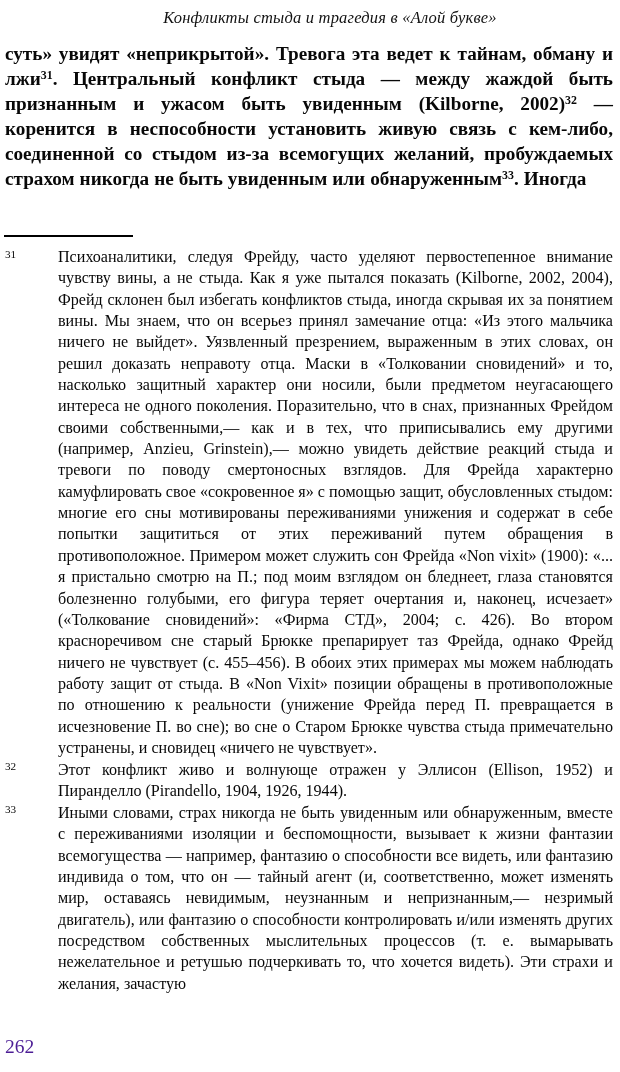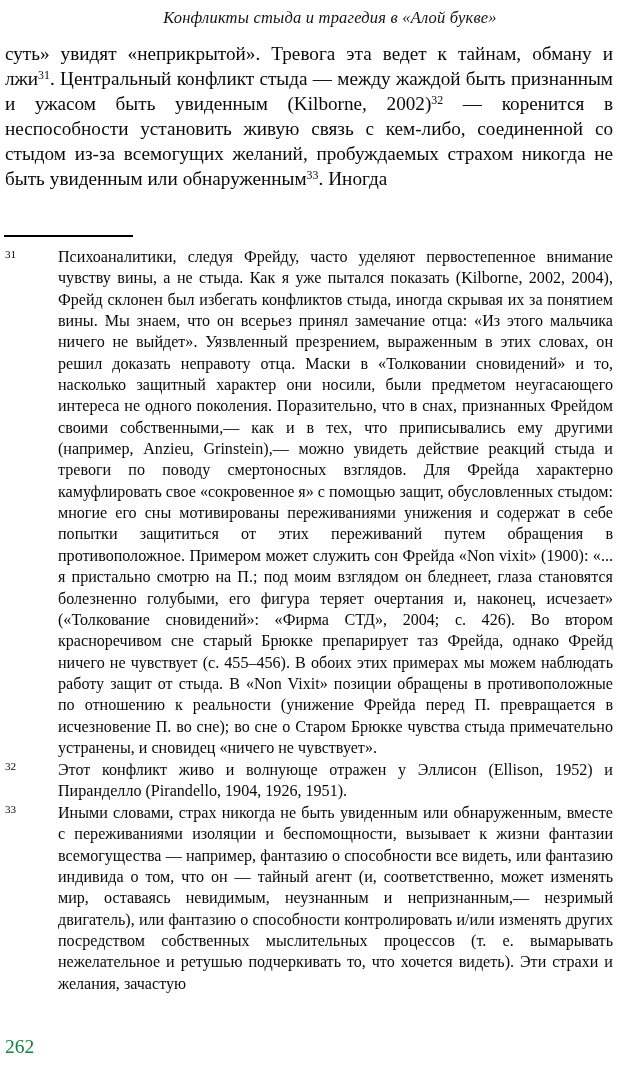--- a/index.html
+++ b/index.html
@@ -40,20 +40,21 @@
     position: absolute;
     top: 41px;
     left: 5px;
     width: 608px;
     font-size: 19.2px;
     line-height: 25.1px;
     text-align: justify;
     text-align-last: left;
     color: #080808;
     word-spacing: 0.2px;
+    font-weight: bold;
   }
   .body-block p {
     margin: 0;
   }
 
   
   .fn-rule {
     position: absolute;
     top: 235px;
     left: 4px;
@@ -97,21 +98,21 @@
     line-height: 0;
     vertical-align: 0.52em;
   }
 
   
   .folio {
     position: absolute;
     left: 5px;
     bottom: 14px;
     font-size: 19.5px;
-    color: #15803d;
+    color: #4c1d95;
   }
 </style>
 </head>
 <body>
 
 <div class="page">
 
   <div class="running-head">Конфликты стыда и трагедия в «Алой букве»</div>
 
   <div class="body-block">
@@ -122,21 +123,21 @@
 
   <div class="footnotes">
 
     <div class="footnote">
       <span class="marker">31</span>
       <span class="fn-text">Психоаналитики, следуя Фрейду, часто уделяют первостепенное внимание чувству вины, а не стыда. Как я уже пытался показать (Kilborne, 2002, 2004), Фрейд склонен был избегать конфликтов стыда, иногда скрывая их за понятием вины. Мы знаем, что он всерьез принял замечание отца: «Из этого мальчика ничего не выйдет». Уязвленный презрением, выраженным в этих словах, он решил доказать неправоту отца. Маски в «Толковании сновидений» и то, насколько защитный характер они носили, были предметом неугасающего интереса не одного поколения. Поразительно, что в снах, признанных Фрейдом своими собственными,— как и в тех, что приписывались ему другими (например, Anzieu, Grinstein),— можно увидеть действие реакций стыда и тревоги по поводу смертоносных взглядов. Для Фрейда характерно камуфлировать свое «сокровенное я» с помощью защит, обусловленных стыдом: многие его сны мотивированы переживаниями унижения и содержат в себе попытки защититься от этих переживаний путем обращения в противоположное. Примером может служить сон Фрейда «Non vixit» (1900): «... я пристально смотрю на П.; под моим взглядом он бледнеет, глаза становятся болезненно голубыми, его фигура теряет очертания и, наконец, исчезает» («Толкование сновидений»: «Фирма СТД», 2004; с. 426). Во втором красноречивом сне старый Брюкке препарирует таз Фрейда, однако Фрейд ничего не чувствует (с. 455–456). В обоих этих примерах мы можем наблюдать работу защит от стыда. В «Non Vixit» позиции обращены в противоположные по отношению к реальности (унижение Фрейда перед П. превращается в исчезновение П. во сне); во сне о Старом Брюкке чувства стыда примечательно устранены, и сновидец «ничего не чувствует».</span>
     </div>
 
     <div class="footnote">
       <span class="marker">32</span>
-      <span class="fn-text">Этот конфликт живо и волнующе отражен у Эллисон (Ellison, 1952) и Пиранделло (Pirandello, 1904, 1926, 1951).</span>
+      <span class="fn-text">Этот конфликт живо и волнующе отражен у Эллисон (Ellison, 1952) и Пиранделло (Pirandello, 1904, 1926, 1944).</span>
     </div>
 
     <div class="footnote">
       <span class="marker">33</span>
       <span class="fn-text">Иными словами, страх никогда не быть увиденным или обнаруженным, вместе с переживаниями изоляции и беспомощности, вызывает к жизни фантазии всемогущества — например, фантазию о способности все видеть, или фантазию индивида о том, что он — тайный агент (и, соответственно, может изменять мир, оставаясь невидимым, неузнанным и непризнанным,— незримый двигатель), или фантазию о способности контролировать и/или изменять других посредством собственных мыслительных процессов (т. е. вымарывать нежелательное и ретушью подчеркивать то, что хочется видеть). Эти страхи и желания, зачастую</span>
     </div>
 
   </div>
 
   <div class="folio">262</div>

